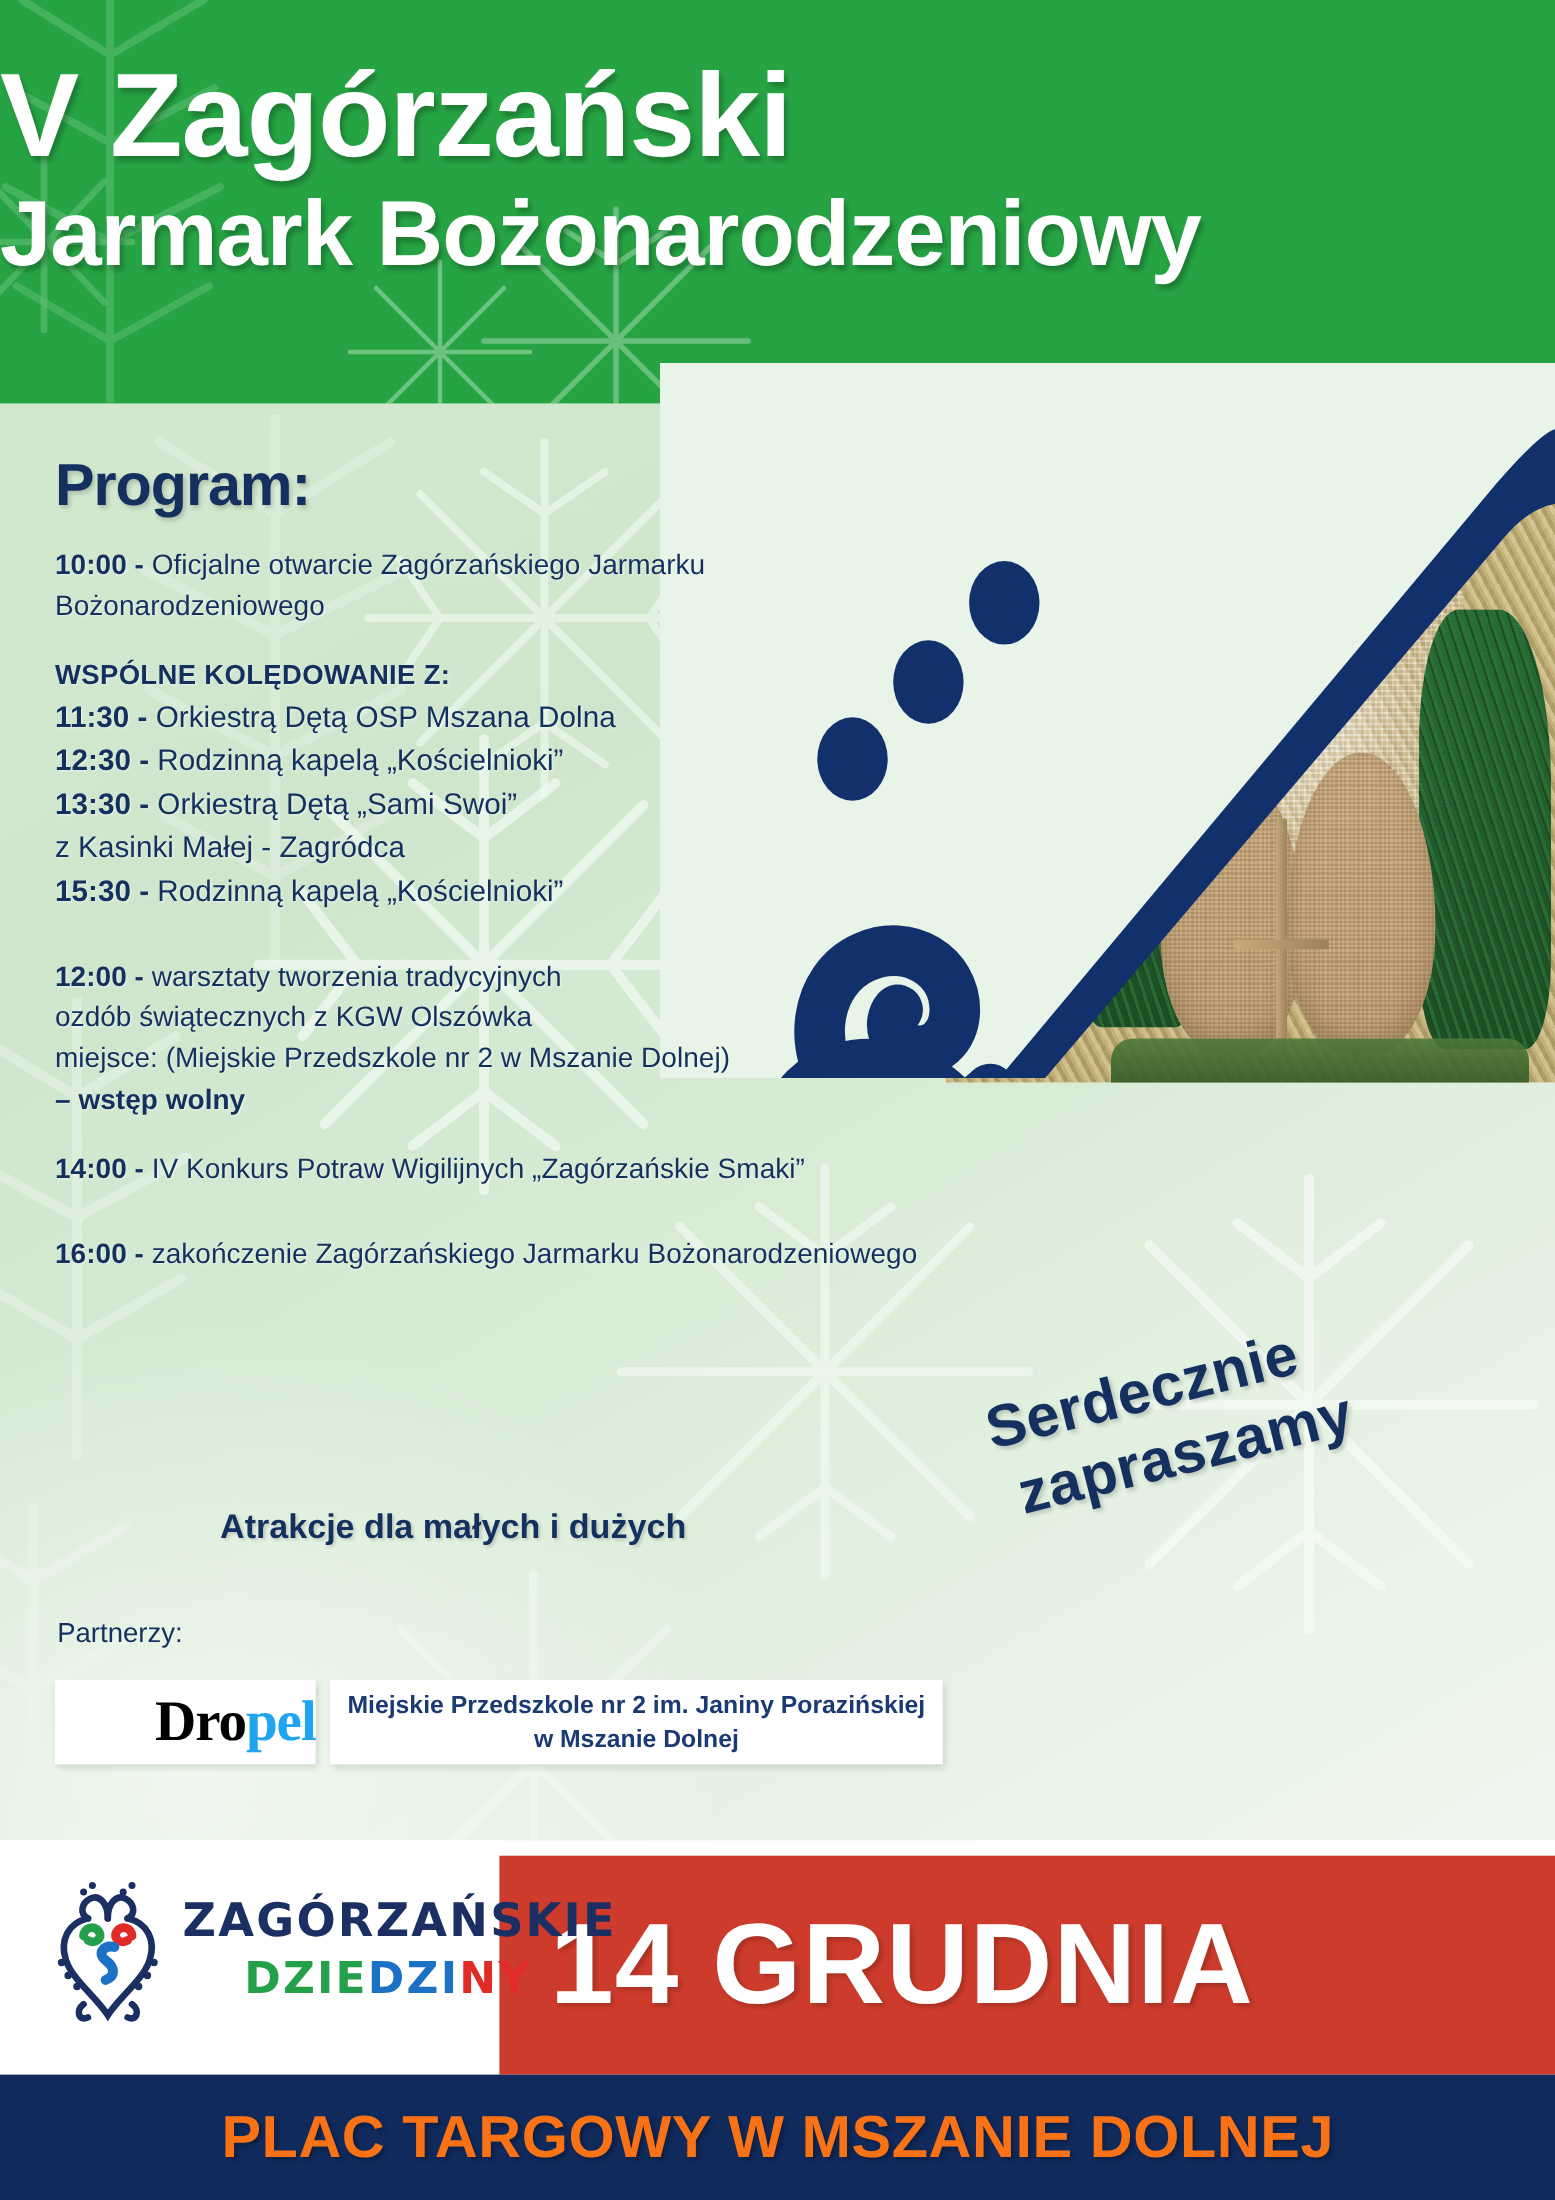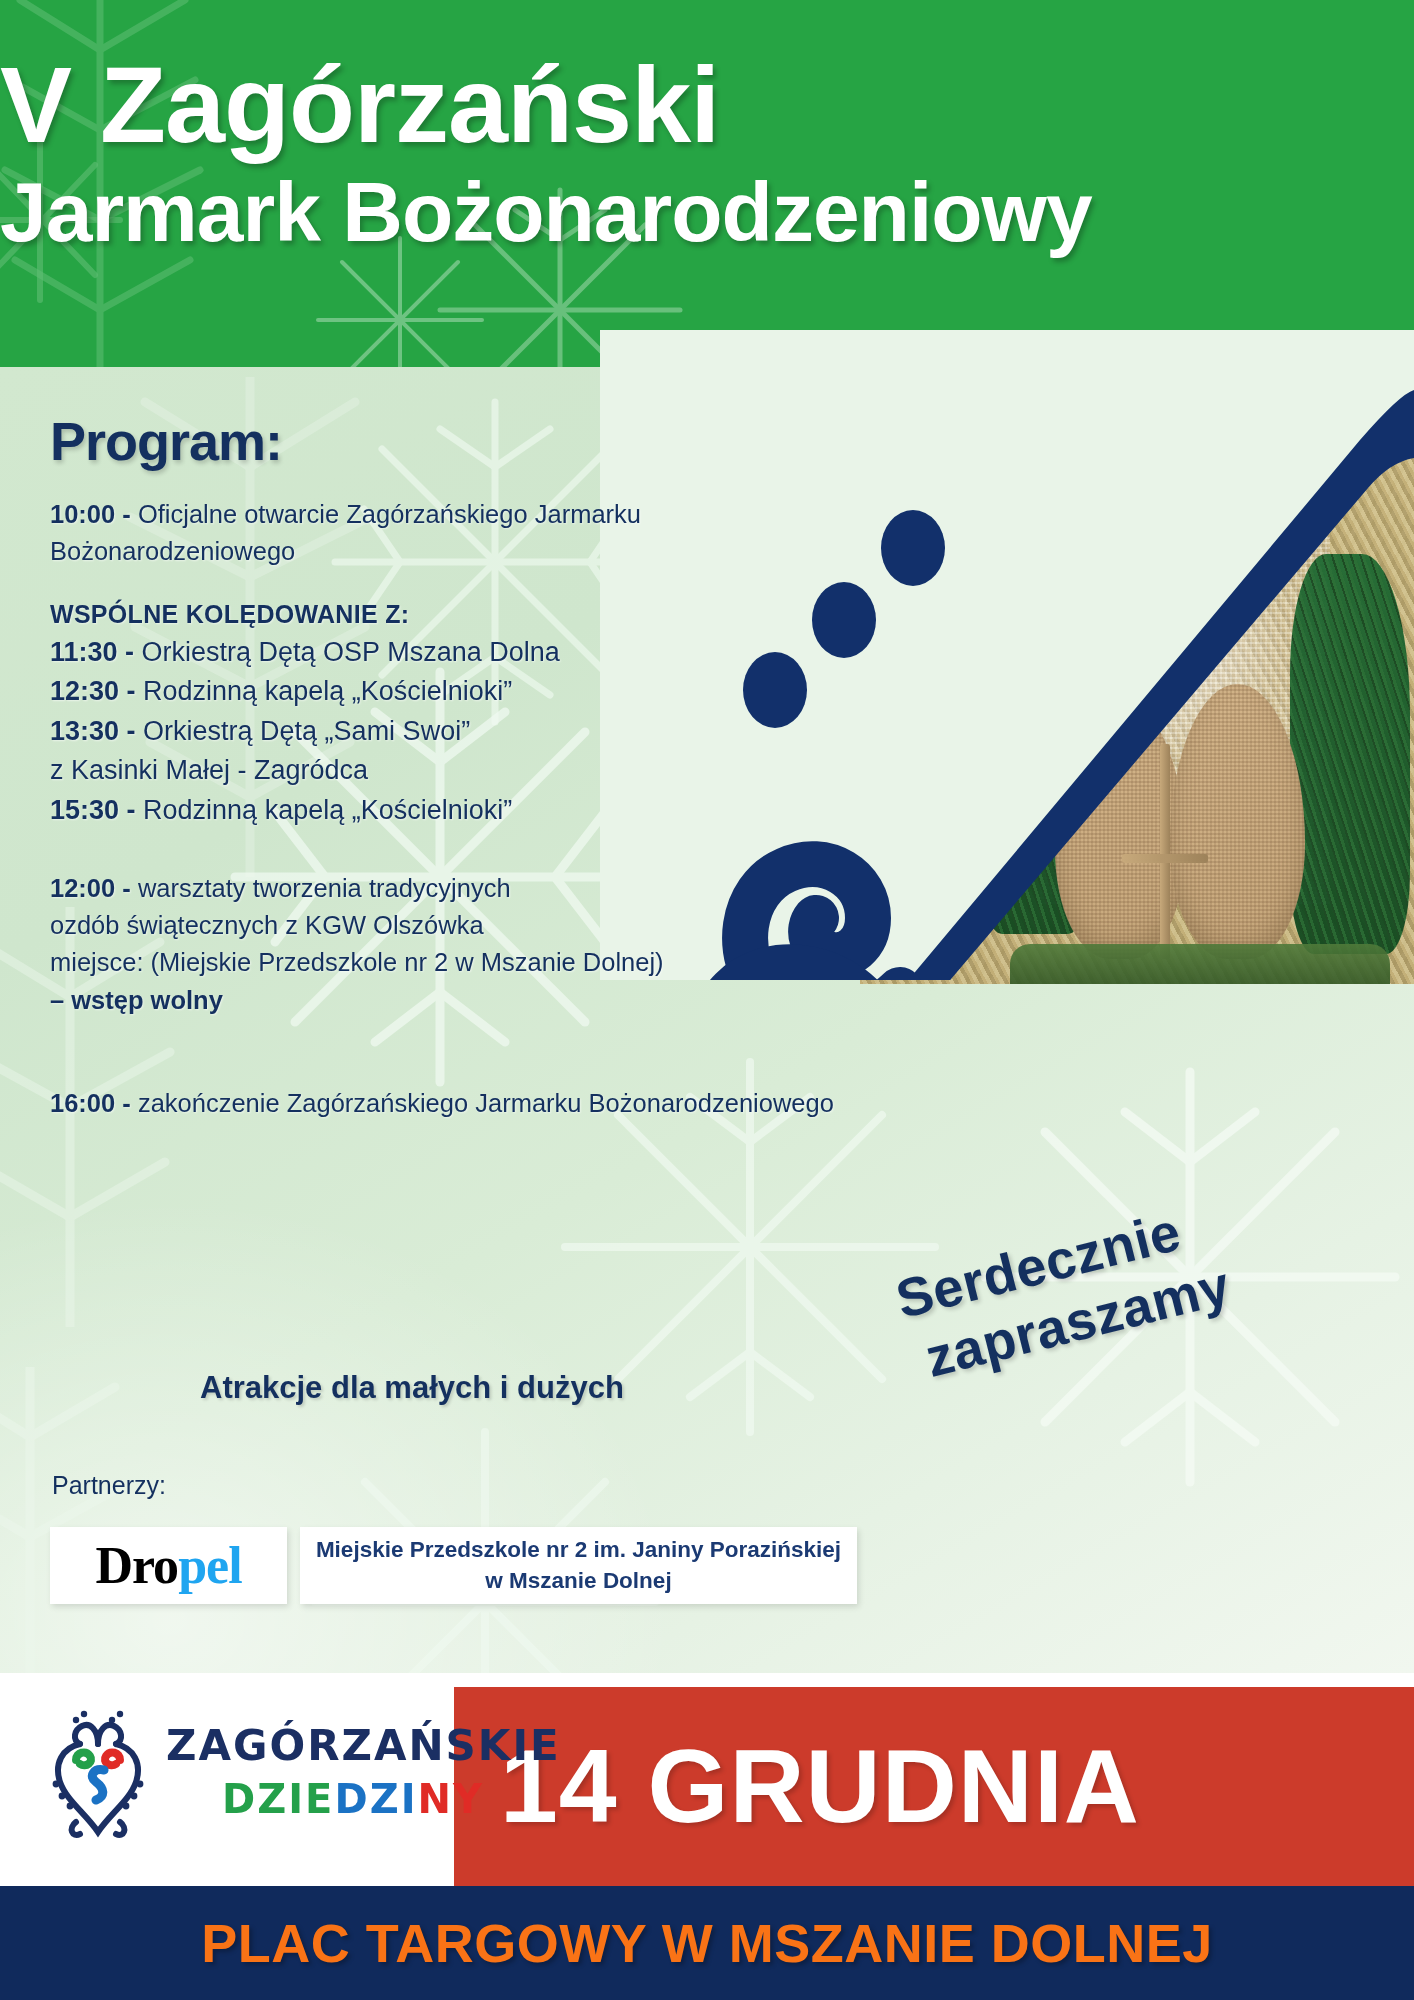--- a/index.html
+++ b/index.html
@@ -83,21 +83,21 @@
   .welcome .l2{padding-left:14px;}
 
   
   .partners-label{
     position:absolute;left:52px;top:1471px;z-index:6;
     font-size:25px;color:#14305f;
   }
   .dropel{
     position:absolute;left:50px;top:1527px;width:237px;height:77px;z-index:6;
     background:#fff;box-shadow:2px 3px 6px rgba(0,0,0,.12);
-    display:flex;align-items:center;justify-content:center;
+    display:flex;align-items:center;justify-content:flex-end;
   }
   .dropel-text{font-size:52px;font-weight:bold;font-family:"Liberation Serif",serif;letter-spacing:-1px;line-height:1;}
   .dropel-text .a{color:#000000;}
   .dropel-text .b{color:#1fa5f0;}
   .przedszkole{
     position:absolute;left:300px;top:1527px;width:557px;height:77px;z-index:6;
     background:#fff;box-shadow:2px 3px 6px rgba(0,0,0,.12);
     display:flex;flex-direction:column;align-items:center;justify-content:center;
     color:#1b3a73;font-weight:bold;font-size:22.5px;line-height:1.35;text-align:center;
   }
@@ -408,20 +408,21 @@
 
     <div class="gap-lg"></div>
 
     <div class="pline"><b>12:00 - </b><span>warsztaty tworzenia tradycyjnych</span></div>
     <div class="pline"><span>ozdób świątecznych z KGW Olszówka</span></div>
     <div class="pline"><span>miejsce: (Miejskie Przedszkole nr 2 w Mszanie Dolnej)</span></div>
     <div class="pline"><b>– wstęp wolny</b></div>
 
     <div class="gap-md"></div>
 
+    <div class="pline"><b>14:00 - </b><span>IV Konkurs Potraw Wigilijnych „Zagórzańskie Smaki”</span></div>
 
     <div class="gap-sm"></div>
 
 
     <div class="gap-md"></div>
 
     <div class="pline"><b>16:00 - </b><span>zakończenie Zagórzańskiego Jarmarku Bożonarodzeniowego</span></div>
   </div>
 
   <div class="attractions">Atrakcje dla małych i dużych</div>

